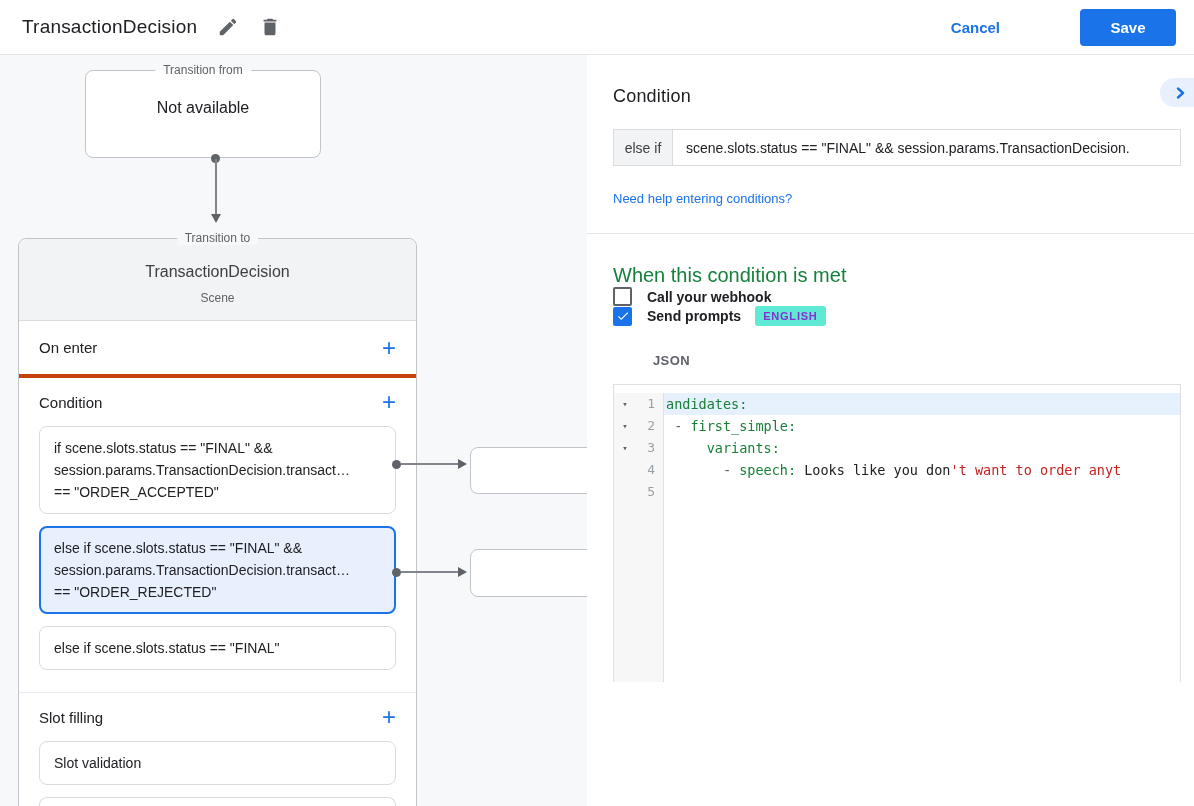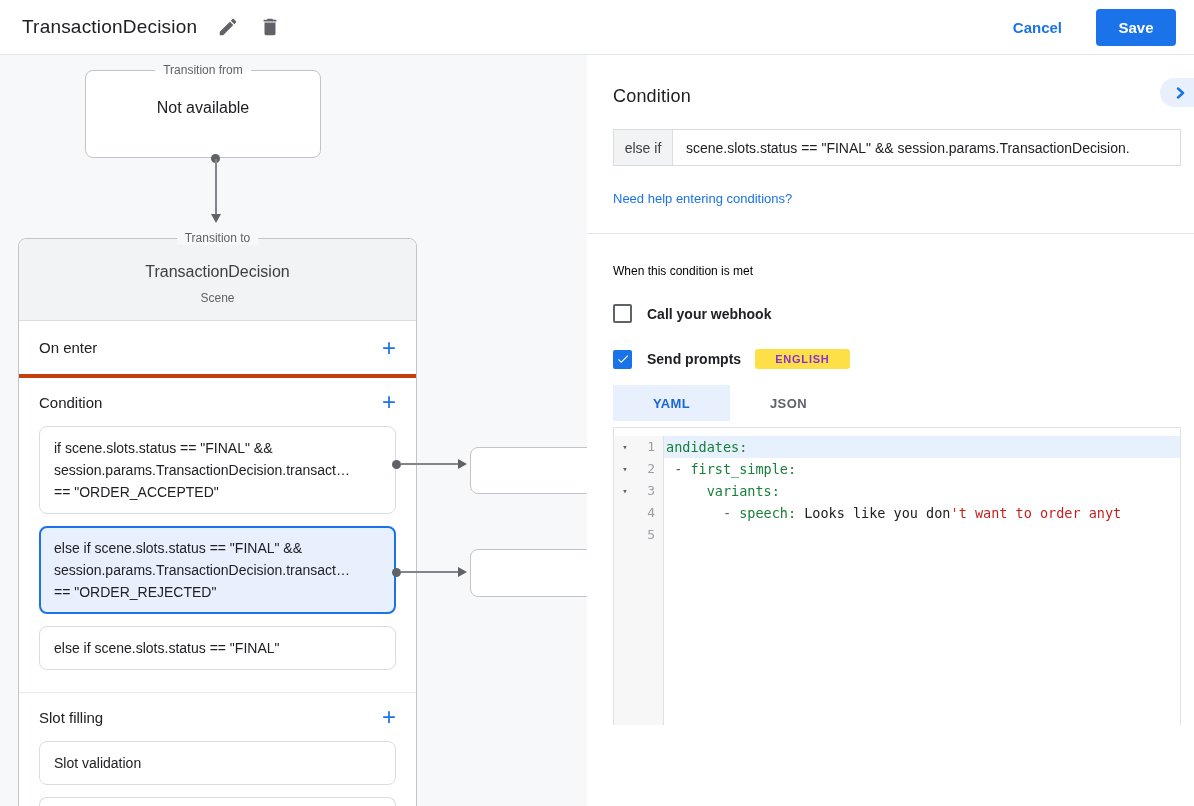--- a/index.html
+++ b/index.html
@@ -10,21 +10,21 @@
   .topbar { position:relative; height:55px; background:#fff; border-bottom:1px solid #e3e5e8;
             display:flex; align-items:center; justify-content:space-between; padding:0 18px 0 22px; }
   .topbar-left { display:flex; align-items:center; gap:8px; }
   .page-title { font-size:19px; font-weight:400; color:#202124; letter-spacing:.2px; }
   .icon-btn { border:none; background:transparent; cursor:pointer; padding:6px; display:flex; align-items:center; }
   .icon-btn svg { fill:#5f6368; }
   .topbar-right { display:flex; align-items:center; }
   .cancel-btn { border:none; background:transparent; color:#1a73e8; font-size:15px; font-weight:bold;
                 font-family:inherit; cursor:pointer; margin-right:34px; }
   .save-btn { border:none; background:#1a73e8; color:#fff; font-size:15px; font-weight:bold;
-              font-family:inherit; cursor:pointer; width:80px; height:37px; border-radius:4px; }
+              font-family:inherit; cursor:pointer; width:96px; height:37px; border-radius:4px;margin-left:46px; }
 
   
   .main { position:relative; display:flex; height:751px; }
 
   
   .canvas { position:relative; width:587px; height:751px; background:#f7f8f9; overflow:hidden; flex:none; }
 
   .flow-box { position:absolute; background:#fff; border:1px solid #c1c5ca; border-radius:8px; }
   .flow-legend { position:absolute; top:-8px; left:50%; transform:translateX(-50%);
                  font-size:12px; color:#5f6368; padding:0 8px; white-space:nowrap; }
@@ -79,29 +79,29 @@
   .cond-prefix { width:59px; background:#f1f3f4; border:1px solid #dadce0; border-right:none;
                  display:flex; align-items:center; justify-content:center;
                  font-size:14px; color:#3c4043; flex:none; }
   .cond-input { flex:1; border:1px solid #dadce0; font-family:inherit; font-size:14px;
                 color:#202124; padding:0 0 0 13px; background:#fff; outline:none;
                 white-space:nowrap; overflow:hidden; min-width:0; }
   .help-link { display:inline-block; margin-top:25px; font-size:13px; color:#1a73e8;
                text-decoration:none; }
   .panel-divider { height:1px; background:#e3e5e8; margin:26px -13px 0 -26px; }
 
-  .when-heading { margin-top:30px; font-size:12px; font-weight:400; color:#000000; }
-  .check-row { display:flex; align-items:center; margin-top:26px; }
+  .when-heading { margin-top:30px; font-size:20px; font-weight:400; color:#15803d; }
+  .check-row { display:flex; align-items:center; }
   .checkbox { width:19px; height:19px; border:2px solid #5f6368; border-radius:2px;
               background:#fff; cursor:pointer; flex:none; }
   .checkbox.checked { border-color:#1a73e8; background:#1a73e8; display:flex;
                       align-items:center; justify-content:center; }
   .check-label { font-size:14px; font-weight:bold; color:#202124; margin-left:15px; }
-  .lang-badge { margin-left:14px; background:#fde047; color:#8a30cf; font-size:11px;
-                font-weight:bold; letter-spacing:.8px; padding:4px 20px; border-radius:3px; }
+  .lang-badge { margin-left:14px; background:#5eead4; color:#8a30cf; font-size:11px;
+                font-weight:bold; letter-spacing:.8px; padding:4px 8px; border-radius:3px; }
   .hint-text { margin-top:12px; font-size:13px; line-height:17px; color:#3c4043; max-width:572px; }
   .hint-link { color:#1a73e8; text-decoration:none; }
 
   .tabs { display:flex; margin-top:16px; }
   .tab { width:117px; height:36px; display:flex; align-items:center; justify-content:center;
          font-size:13px; font-weight:bold; letter-spacing:.4px; color:#5f6368; cursor:pointer; }
   .tab.active { background:#e8f0fe; color:#1967d2; }
 
   .editor { margin-top:6px; height:298px; border:1px solid #e0e0e0; border-bottom:none;
             background:#fff; padding-top:8px; font-family:"DejaVu Sans Mono", monospace;
@@ -249,21 +249,20 @@
               <path d="M9 16.17 4.83 12l-1.42 1.41L9 19 21 7l-1.41-1.41z"></path>
             </svg>
         </span>
       </div>
       <span class="check-label">Send prompts</span>
       <span class="lang-badge">ENGLISH</span>
     </div>
 
 
     <div class="tabs">
-      <div class="tab active">YAML</div>
       <div class="tab">JSON</div>
     </div>
 
     <div class="editor">
       <div class="code-row hl">
         <div class="gutter-fold">▾</div>
         <div class="gutter-num">1</div>
         <div class="code-content"><span class="c-key">andidates:</span></div>
       </div>
       <div class="code-row">

